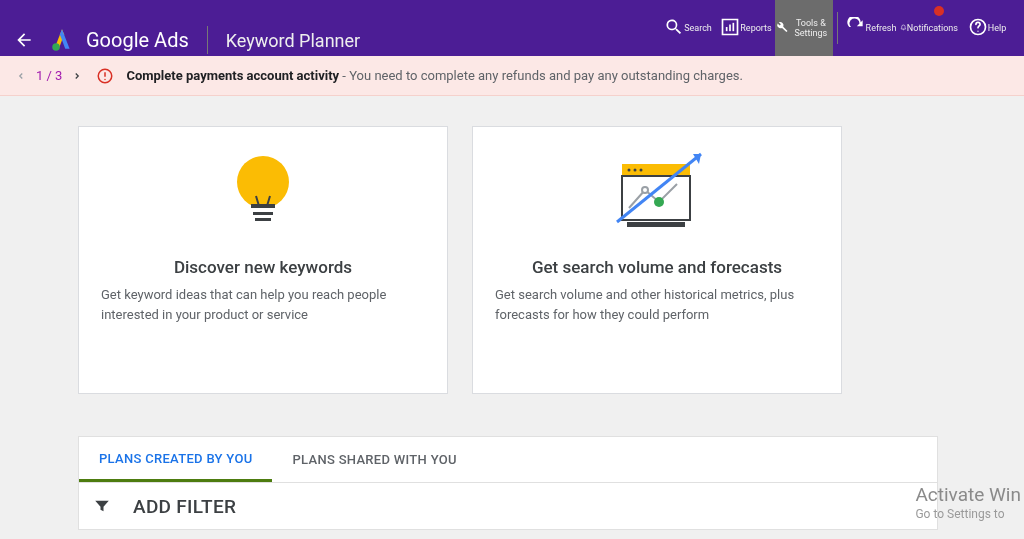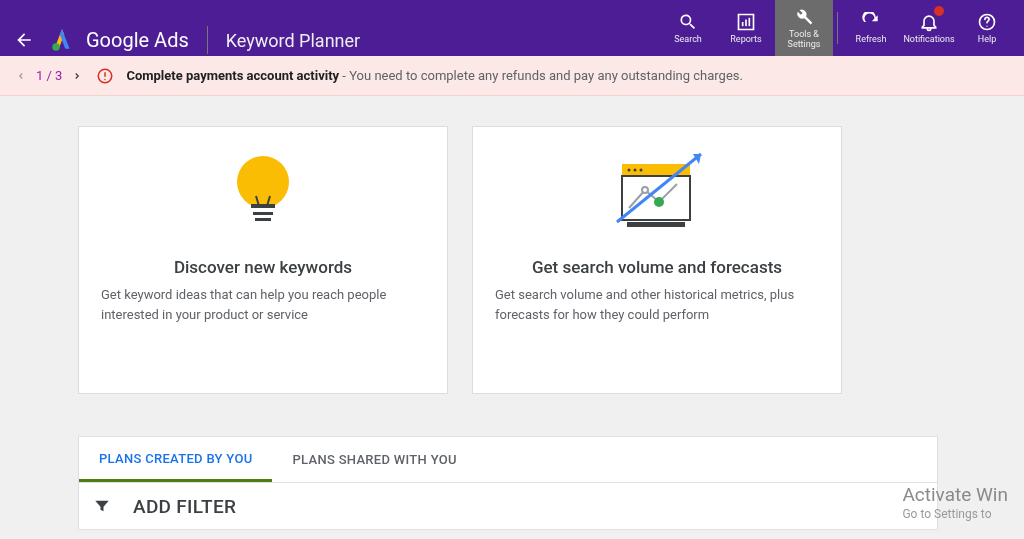--- a/index.html
+++ b/index.html
@@ -15,21 +15,21 @@
   }
   .header-left { display: flex; align-items: center; flex: 1; }
   .back-btn { width: 32px; height: 32px; display:flex;align-items:center;justify-content:center;cursor:pointer; }
   .logo { width: 28px; height: 28px; margin: 0 10px 0 8px; display:flex;align-items:center;justify-content:center;}
   .brand { font-size: 20px; font-weight: 400; color: #fff; }
   .divider { width:1px; height:28px; background:#777; margin: 0 18px; }
   .page-title { font-size: 18px; font-weight: 400; color: #eee; }
   .header-right { display: flex; align-items: stretch; height: 56px; }
   .hdr-item {
     width: 58px;
-    display:flex; flex-direction: column; align-items:center; justify-content:center;
+    display:flex; flex-direction: row; align-items:center; justify-content:center;
     cursor: pointer; position: relative;
     font-size: 9px; color:#eee;
   }
   .hdr-item.active { background:#6c6c6c; }
   .hdr-sep { width:1px; background:#777; margin: 12px 4px; }
   .hdr-item .ic { width:20px;height:20px; margin-bottom:2px;}
   .hdr-item .lbl { font-size:9px; line-height:10px; text-align:center;}
   .notif-dot { position:absolute; top:6px; right:14px; width:10px;height:10px;background:#d93025;border-radius:50%;}
   
   .alert-bar {
@@ -70,21 +70,21 @@
     background:#fff; margin: 42px 0 0 78px; width: 860px;
     border:1px solid #e0e0e0; position:relative;
   }
   .tabs { display:flex; border-bottom:1px solid #e0e0e0; height:46px;}
   .tab { padding: 0 20px; display:flex;align-items:center; font-size:13px; font-weight:500; letter-spacing:0.3px; cursor:pointer; color:#5f6368;}
   .tab.active { color:#1a73e8; border-bottom:3px solid #4d7c0f;}
   .filter-row { display:flex; align-items:center; height:46px; padding-left:14px;}
   .filter-icon { width:18px;height:18px; margin-right:22px;}
   .add-filter { font-size:19px; font-weight:500; color:#3c4043; letter-spacing:0.3px; cursor:pointer;}
   
-  .watermark { position:absolute; right:16px; bottom:16px; color:#9aa0a6; font-size:14px; text-align:left; line-height:1.3; pointer-events:none;}
+  .watermark { position:absolute; right:3px; bottom:16px; color:#9aa0a6; font-size:14px; text-align:left; line-height:1.3; pointer-events:none;}
   .watermark .l1 { font-size:19px; color:#8a8a8a;}
   .watermark .l2 { font-size:12px; color:#9a9a9a;}
 </style>
 </head>
 <body>
 
 <div class="header">
   <div class="header-left">
     <div class="back-btn">
       <svg width="20" height="20" viewBox="0 0 24 24" fill="#fff">

